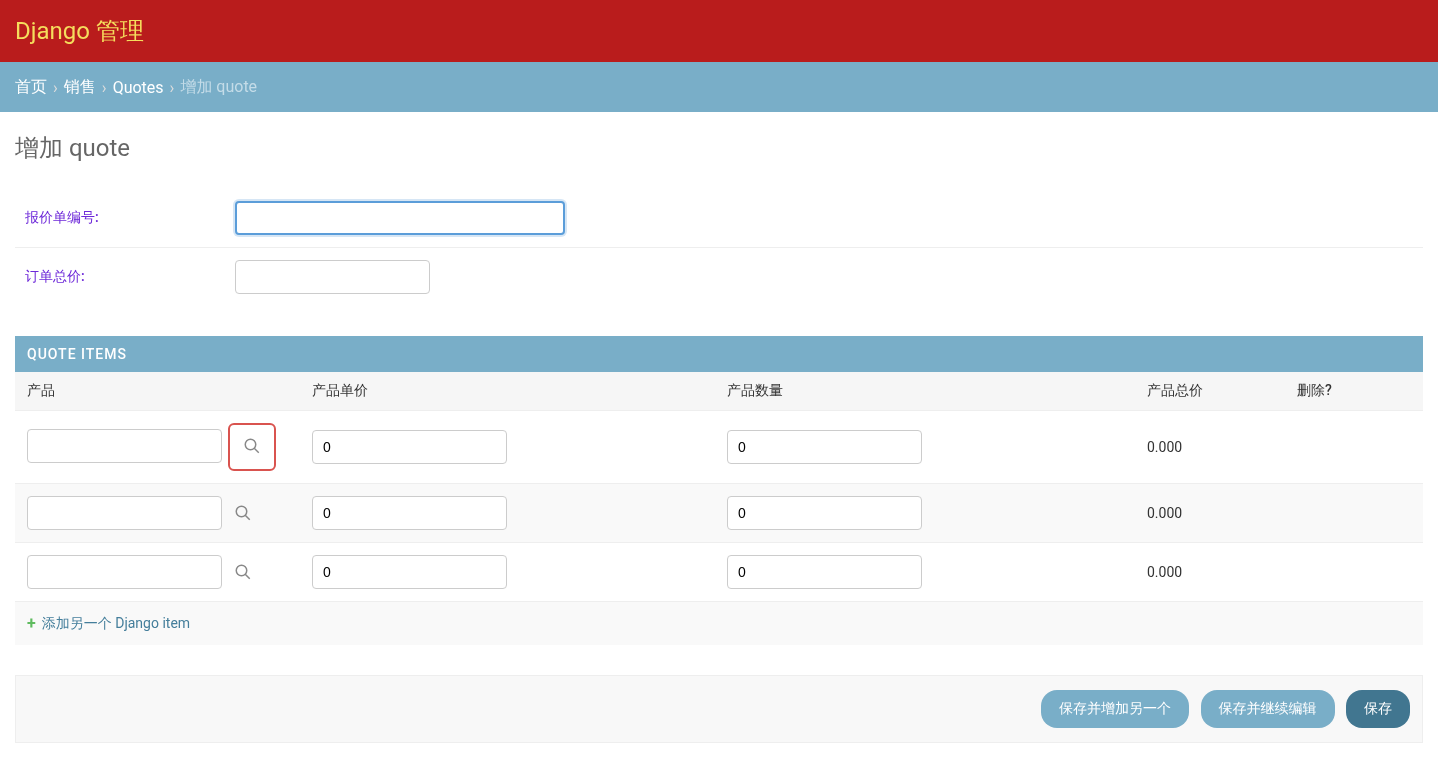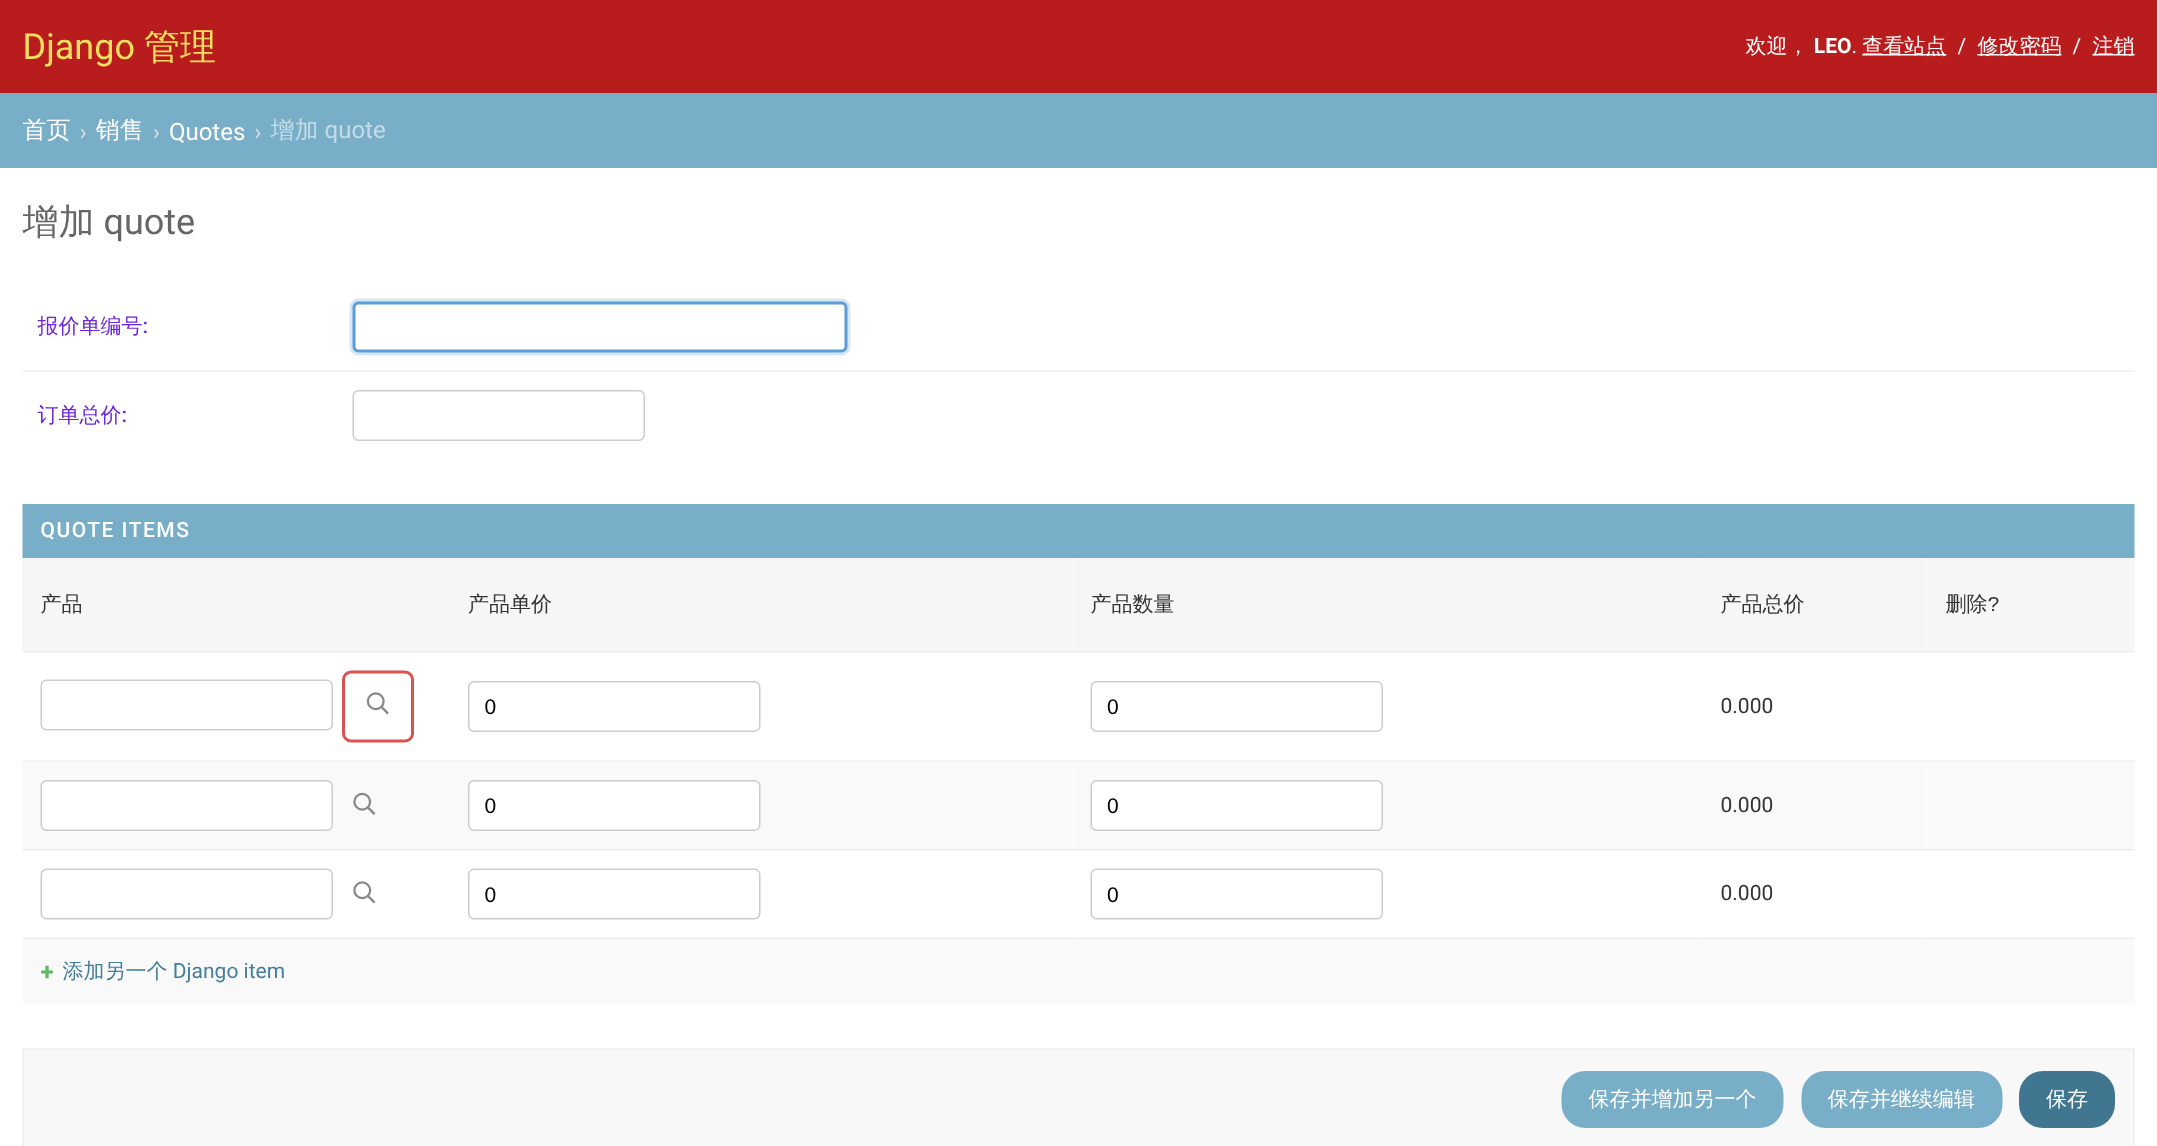--- a/index.html
+++ b/index.html
@@ -19,54 +19,45 @@
 .form-row { display: flex; align-items: center; padding: 12px 10px; border-bottom: 1px solid #eee; }
 .form-row:last-of-type { border-bottom: none; }
 .form-row label { width: 210px; font-size: 14px; color: #6d28d9; font-weight: 500; padding-left: 0; }
 .form-row input[type="text"] { border: 1px solid #ccc; border-radius: 4px; padding: 8px 10px; font-size: 14px; background: #fff; }
 .form-row input.wide { width: 330px; }
 .form-row input.focused { border: 2px solid #5b9dd9; box-shadow: 0 0 0 2px rgba(91,157,217,0.25); outline: none; padding: 7px 9px; }
 .form-row input.small { width: 195px; }
 .inline-group { margin-top: 30px; }
 .inline-heading { background: #79aec8; color: #fff; padding: 10px 12px; font-size: 14px; letter-spacing: 1px; font-weight: 500; }
 .inline-table { width: 100%; border-collapse: collapse; }
-.inline-table thead th { background: #f6f6f6; text-align: left; padding: 22px 12px; font-size: 14px; font-weight: 500; color: #333; border-bottom: 1px solid #eee; }
+.inline-table thead th { background: #f6f6f6; text-align: left; padding: 10px 12px; font-size: 14px; font-weight: 500; color: #333; border-bottom: 1px solid #eee; }
 .inline-table tbody td { padding: 12px; border-bottom: 1px solid #eee; vertical-align: middle; background: #fff; }
 .inline-table tbody tr:nth-child(even) td { background: #f9f9f9; }
 .inline-table input[type="text"] { border: 1px solid #ccc; border-radius: 4px; padding: 8px 10px; font-size: 14px; width: 195px; background: #fff; }
 .inline-table .prod-input { width: 95px; }
 .lookup-btn { display: inline-flex; align-items: center; justify-content: center; width: 30px; height: 30px; cursor: pointer; margin-left: 6px; vertical-align: middle; }
 .lookup-btn.highlighted { border: 2px solid #d9534f; border-radius: 6px; width: 48px; height: 48px; }
 .lookup-btn svg { width: 18px; height: 18px; stroke: #888; fill: none; stroke-width: 2; }
 .add-row { padding: 12px; background: #f9f9f9; }
 .add-row a { color: #447e9b; text-decoration: none; cursor: pointer; font-size: 14px; display: inline-flex; align-items: center; }
 .plus-icon { color: #5fbb5f; font-weight: bold; margin-right: 6px; font-size: 16px; }
 .submit-row { background: #f8f8f8; padding: 14px 12px; text-align: right; margin-top: 30px; border: 1px solid #eee; }
 .submit-row button, .submit-row input { background: #79aec8; color: #fff; border: none; border-radius: 16px; padding: 10px 18px; font-size: 14px; cursor: pointer; margin-left: 8px; }
 .submit-row .default { background: #417690; }
 .col-product { width: 285px; }
 .col-price { width: 415px; }
 .col-qty { width: 420px; }
 .col-total { width: 150px; }
-.col-delete { width: auto; font-family: Liberation Mono, monospace; }
+.col-delete { width: auto; }
 </style>
 </head>
 <body>
 
 <div class="header">
   <div class="brand">Django 管理</div>
-  <div class="user-tools">
-    <span>欢迎，</span>
-    <span class="username">LEO</span><span>. </span>
-    <a>查看站点</a>
-    <span class="sep">/</span>
-    <a>修改密码</a>
-    <span class="sep">/</span>
-    <a>注销</a>
-  </div>
 </div>
 
 <div class="breadcrumbs">
   <a>首页</a>
   <span class="bsep">›</span>
   <a>销售</a>
   <span class="bsep">›</span>
   <a>Quotes</a>
   <span class="bsep">›</span>
   <span>增加 quote</span>

